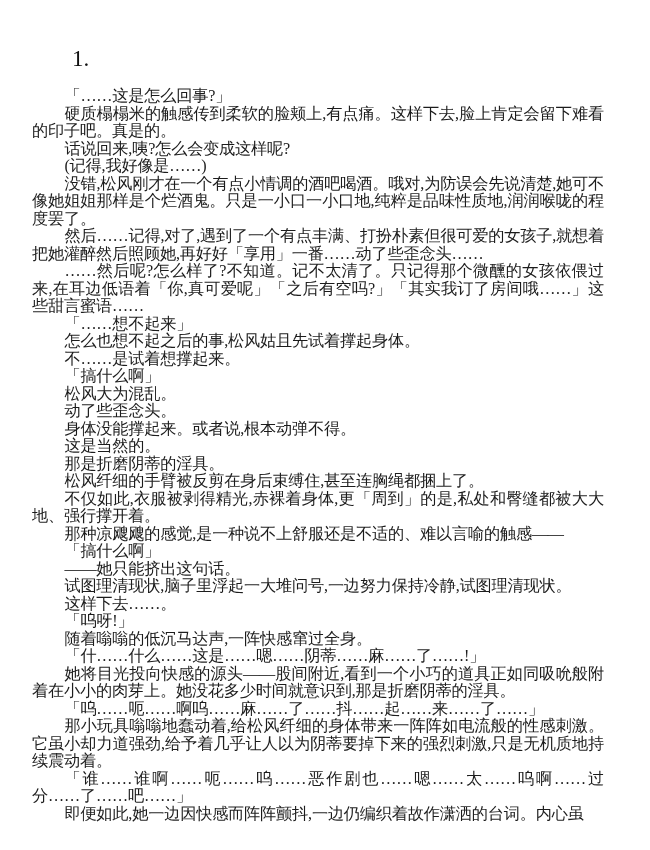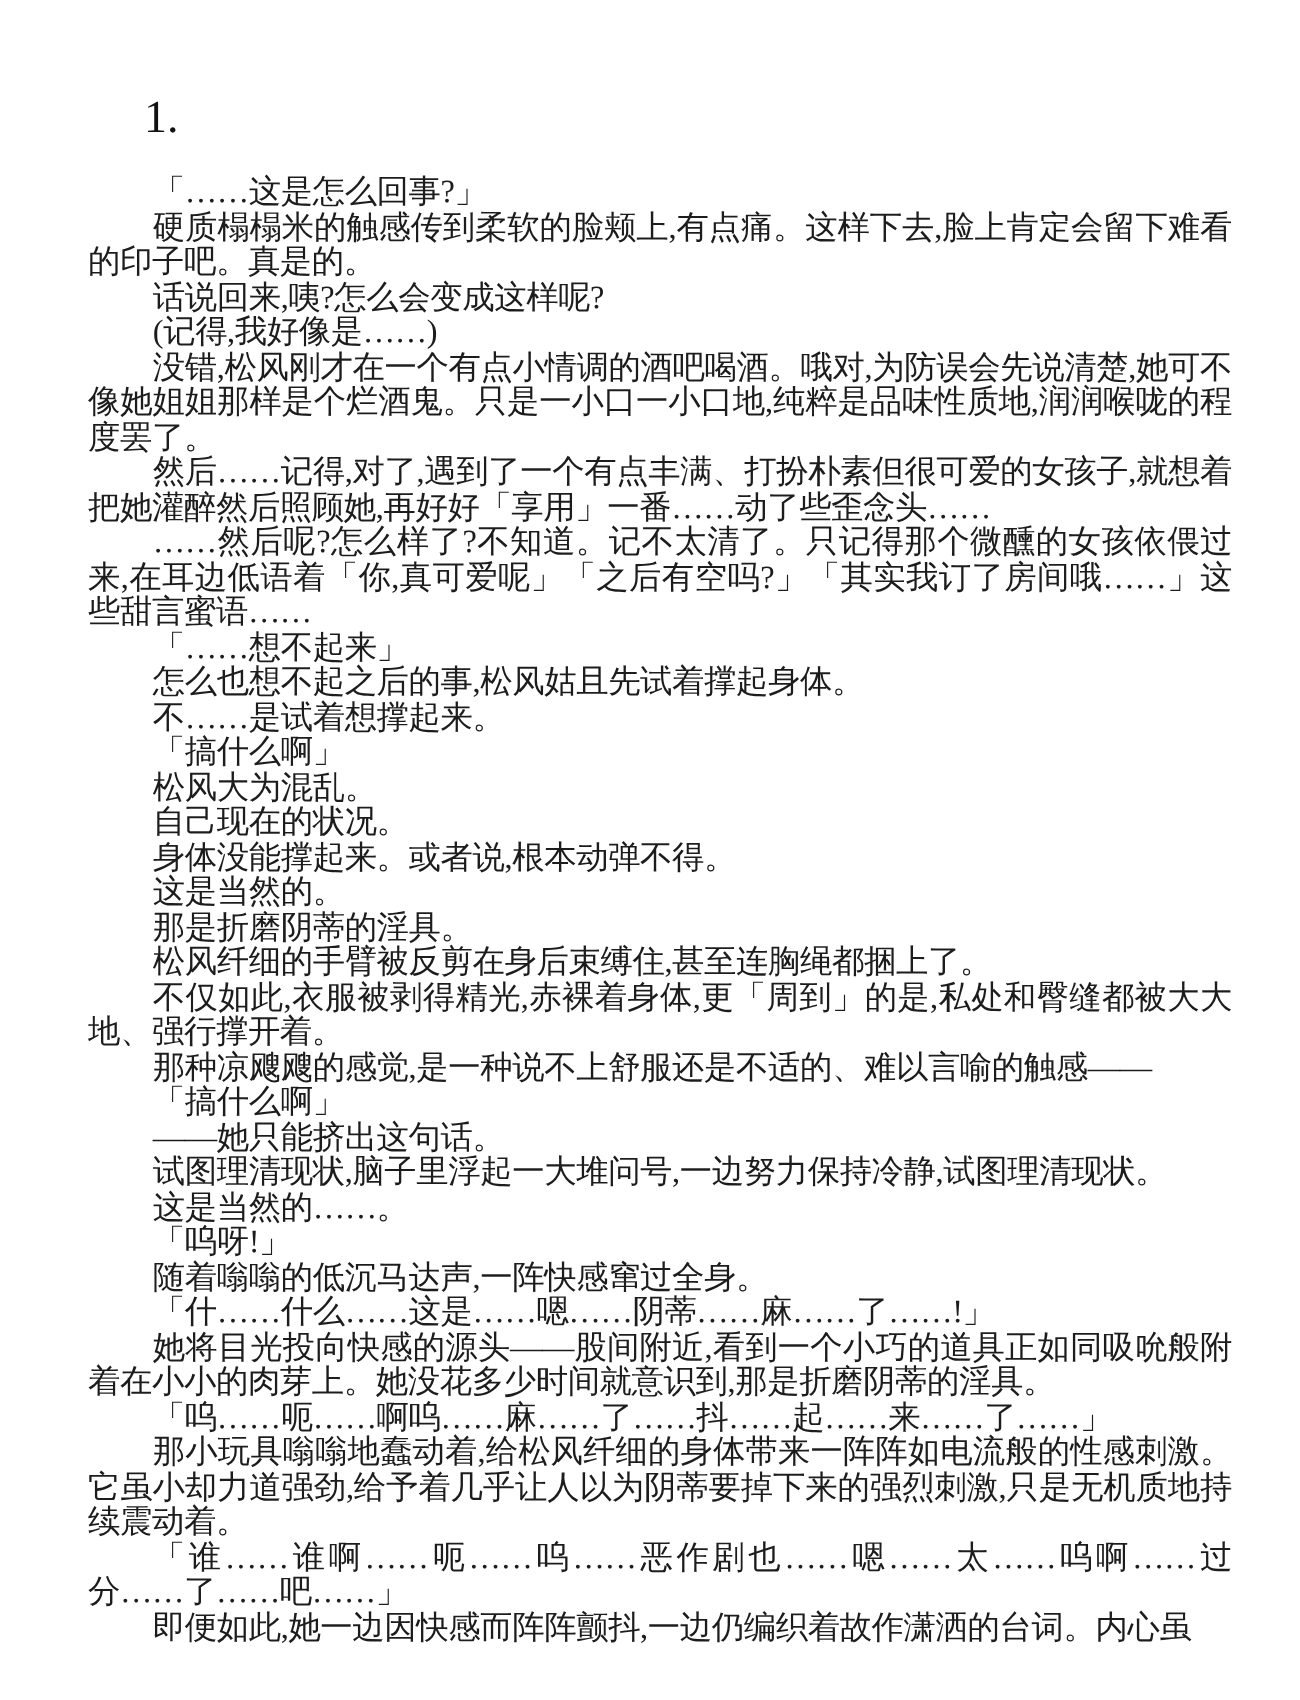--- a/index.html
+++ b/index.html
@@ -28,21 +28,20 @@
   .content {
     position: absolute;
     left: 32px;
     top: 88px;
     width: 572px;
     font-size: 16.2px;
     line-height: 17.5px;
     letter-spacing: -0.2px;
     text-align: justify;
     text-justify: inter-ideograph;
-    margin-left: 12px;
   }
   .content p {
     margin: 0;
     padding: 0;
     text-indent: 2em;
   }
 </style>
 </head>
 <body>
 
@@ -54,31 +53,31 @@
       <p>话说回来,咦?怎么会变成这样呢?</p>
       <p>(记得,我好像是……)</p>
       <p>没错,松风刚才在一个有点小情调的酒吧喝酒。哦对,为防误会先说清楚,她可不像她姐姐那样是个烂酒鬼。只是一小口一小口地,纯粹是品味性质地,润润喉咙的程度罢了。</p>
       <p>然后……记得,对了,遇到了一个有点丰满、打扮朴素但很可爱的女孩子,就想着把她灌醉然后照顾她,再好好「享用」一番……动了些歪念头……</p>
       <p>……然后呢?怎么样了?不知道。记不太清了。只记得那个微醺的女孩依偎过来,在耳边低语着「你,真可爱呢」「之后有空吗?」「其实我订了房间哦……」这些甜言蜜语……</p>
       <p>「……想不起来」</p>
       <p>怎么也想不起之后的事,松风姑且先试着撑起身体。</p>
       <p>不……是试着想撑起来。</p>
       <p>「搞什么啊」</p>
       <p>松风大为混乱。</p>
-      <p>自己现在的状况。</p>
+      <p>动了些歪念头。</p>
       <p>身体没能撑起来。或者说,根本动弹不得。</p>
       <p>这是当然的。</p>
       <p>那是折磨阴蒂的淫具。</p>
       <p>松风纤细的手臂被反剪在身后束缚住,甚至连胸绳都捆上了。</p>
       <p>不仅如此,衣服被剥得精光,赤裸着身体,更「周到」的是,私处和臀缝都被大大地、强行撑开着。</p>
       <p>那种凉飕飕的感觉,是一种说不上舒服还是不适的、难以言喻的触感——</p>
       <p>「搞什么啊」</p>
       <p>——她只能挤出这句话。</p>
       <p>试图理清现状,脑子里浮起一大堆问号,一边努力保持冷静,试图理清现状。</p>
-      <p>这是当然的……。</p>
+      <p>这样下去……。</p>
       <p>「呜呀!」</p>
       <p>随着嗡嗡的低沉马达声,一阵快感窜过全身。</p>
       <p>「什……什么……这是……嗯……阴蒂……麻……了……!」</p>
       <p>她将目光投向快感的源头——股间附近,看到一个小巧的道具正如同吸吮般附着在小小的肉芽上。她没花多少时间就意识到,那是折磨阴蒂的淫具。</p>
       <p>「呜……呃……啊呜……麻……了……抖……起……来……了……」</p>
       <p>那小玩具嗡嗡地蠢动着,给松风纤细的身体带来一阵阵如电流般的性感刺激。它虽小却力道强劲,给予着几乎让人以为阴蒂要掉下来的强烈刺激,只是无机质地持续震动着。</p>
       <p>「谁……谁啊……呃……呜……恶作剧也……嗯……太……呜啊……过分……了……吧……」</p>
       <p>即便如此,她一边因快感而阵阵颤抖,一边仍编织着故作潇洒的台词。内心虽</p>
     </div>
 </div>

